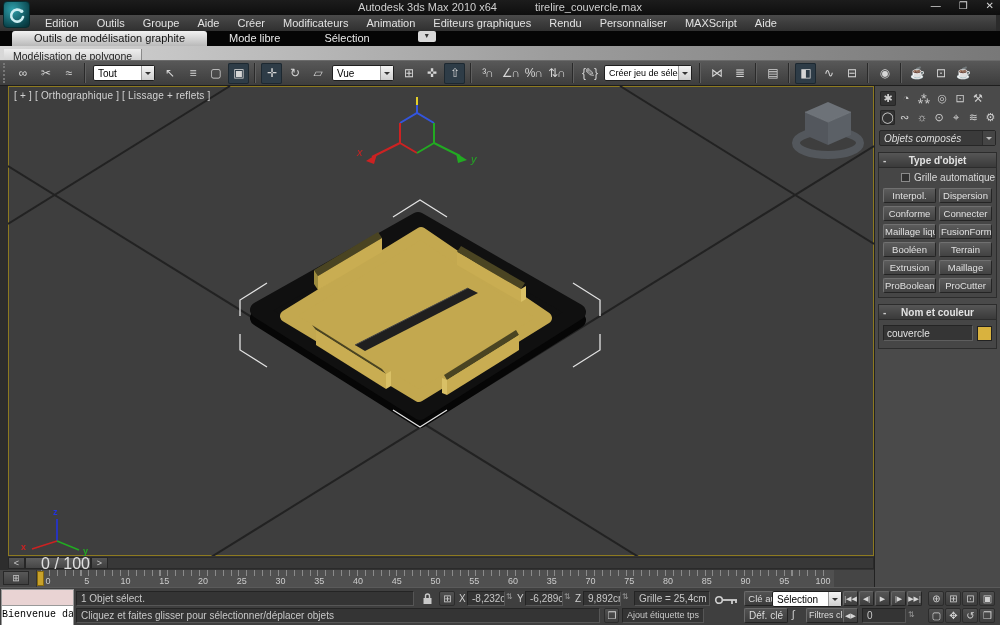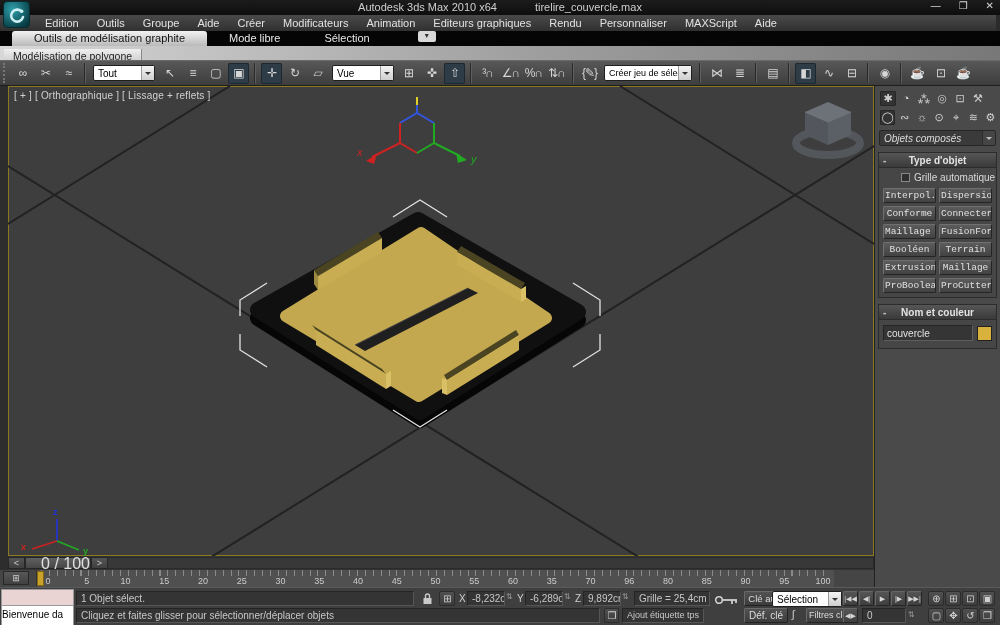--- a/index.html
+++ b/index.html
@@ -78,21 +78,21 @@
   #panel-dd { margin:4px 4px 2px 4px; height:16px; }
   .rollout { margin:6px 3px 0 3px; border:1px solid #2c2c2c; background:#464646; }
   .roll-head { height:15px; background:linear-gradient(#565656,#3a3a3a);
     border-bottom:1px solid #2c2c2c; color:#e3e3e3; font-size:10px; font-weight:bold;
     text-align:center; line-height:15px; position:relative; }
   .roll-collapse { position:absolute; left:4px; top:0; font-weight:bold; color:#ccc; }
   .autogrid-row { display:flex; align-items:center; gap:4px; padding:4px 0 1px 22px;
     color:#d9d9d9; font-size:10px; }
   .checkbox { width:9px; height:9px; background:#303030; border:1px solid #8a8a8a; }
   .btn-grid { display:grid; grid-template-columns:1fr 1fr; gap:3px; padding:4px; }
-  .pbtn { height:15px; font-size:9.5px; color:#e0e0e0; font-family:Liberation Mono, monospace;
+  .pbtn { height:15px; font-size:9.5px; color:#e0e0e0; font-family:Liberation Sans, sans-serif;
     background:linear-gradient(#5c5c5c,#424242); border:1px solid;
     border-color:#707070 #242424 #242424 #707070; border-radius:2px; white-space:nowrap;
     overflow:hidden; padding:0 1px; }
   .name-row { display:flex; align-items:center; gap:4px; padding:5px 4px 7px 4px; }
   .name-input { flex:1; height:16px; line-height:16px; background:#353535; color:#e2e2e2;
     font-size:10px; padding-left:3px; border:1px solid; border-color:#242424 #5e5e5e #5e5e5e #242424; }
   .swatch { width:15px; height:15px; border:1px solid #222; }
 
   
   #timeslider { position:absolute; left:0; top:556px; width:874px; height:14px;
@@ -123,21 +123,21 @@
     background:#3f3f3f; border-top:1px solid #5a5a5a; font-size:10px; }
   .sfield { background:#343434; border:1px solid; border-color:#242424 #565656 #565656 #242424;
     color:#c8c8c8; height:15px; line-height:13px; padding-left:4px; white-space:nowrap; overflow:hidden; }
   .sbtn { background:linear-gradient(#525252,#3c3c3c); border:1px solid;
     border-color:#6a6a6a #222 #222 #6a6a6a; border-radius:2px; color:#ddd; height:15px;
     text-align:center; line-height:13px; white-space:nowrap; overflow:hidden; }
   .coord-label { color:#cfcfcf; position:absolute; top:5px; }
   .spin { color:#9a9a9a; font-size:8px; position:absolute; top:4px; }
   #listener { position:absolute; left:1px; top:1px; width:73px; height:37px; border:1px solid #9a9a9a; background:#fff; }
   #listener-pink { height:16px; background:#e9d3d3; border-bottom:1px solid #999; }
-  #listener-text { height:18px; font-family:Liberation Sans, sans-serif; font-size:10px;
+  #listener-text { height:18px; font-family:Liberation Mono, monospace; font-size:10px;
     color:#000; line-height:18px; white-space:nowrap; overflow:hidden; }
   .navbtn { width:16px; height:15px; line-height:14px; text-align:center; color:#d0d0d0;
     font-size:10px; background:linear-gradient(#505050,#3d3d3d); border:1px solid #2c2c2c;
     border-radius:2px; margin-right:1px; letter-spacing:-1px; }
   .pb-btn { width:15px; height:15px; line-height:14px; text-align:center; color:#d6d6d6;
     font-size:7px; background:linear-gradient(#555,#3e3e3e); border:1px solid;
     border-color:#666 #242424 #242424 #666; border-radius:2px; margin-right:1px; }
   #selset-dd { position:absolute; left:769px; top:3px; width:70px; }
   .hflex { display:flex; }
 </style>
@@ -431,21 +431,21 @@
         <span class="tick-label">25</span>
         <span class="tick-label">30</span>
         <span class="tick-label">35</span>
         <span class="tick-label">40</span>
         <span class="tick-label">45</span>
         <span class="tick-label">50</span>
         <span class="tick-label">55</span>
         <span class="tick-label">60</span>
         <span class="tick-label">35</span>
         <span class="tick-label">70</span>
-        <span class="tick-label">96</span>
+        <span class="tick-label">75</span>
         <span class="tick-label">80</span>
         <span class="tick-label">85</span>
         <span class="tick-label">90</span>
         <span class="tick-label">95</span>
         <span class="tick-label">100</span>
       </div>
   </div>
   <div id="frame-marker"></div>
 </div>
 

